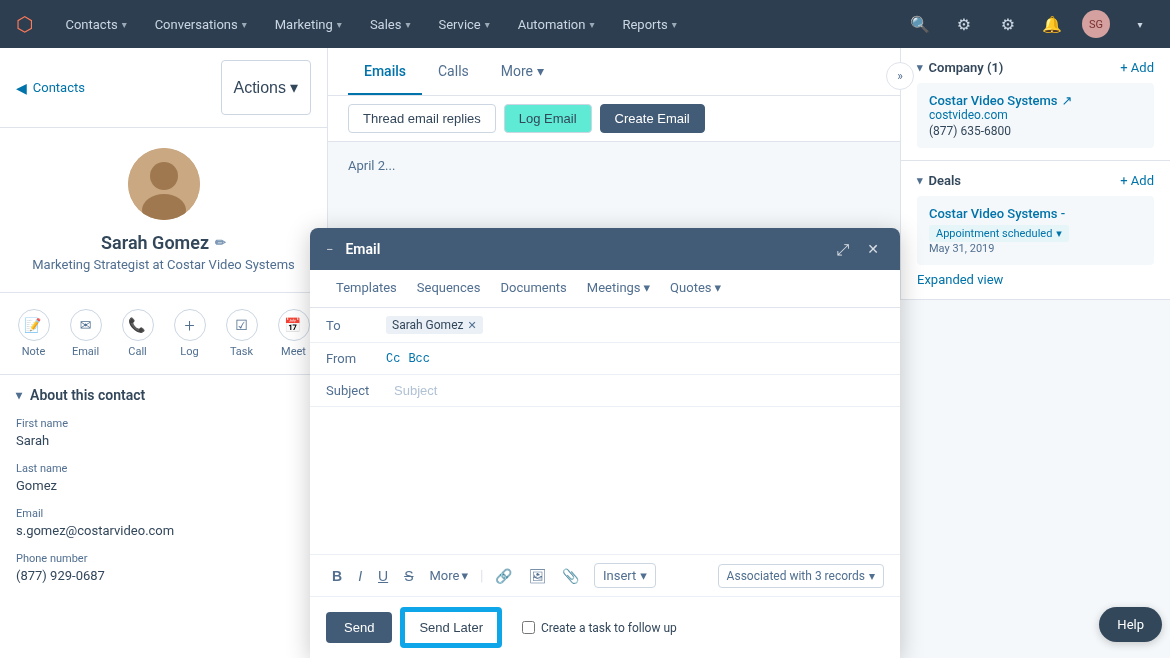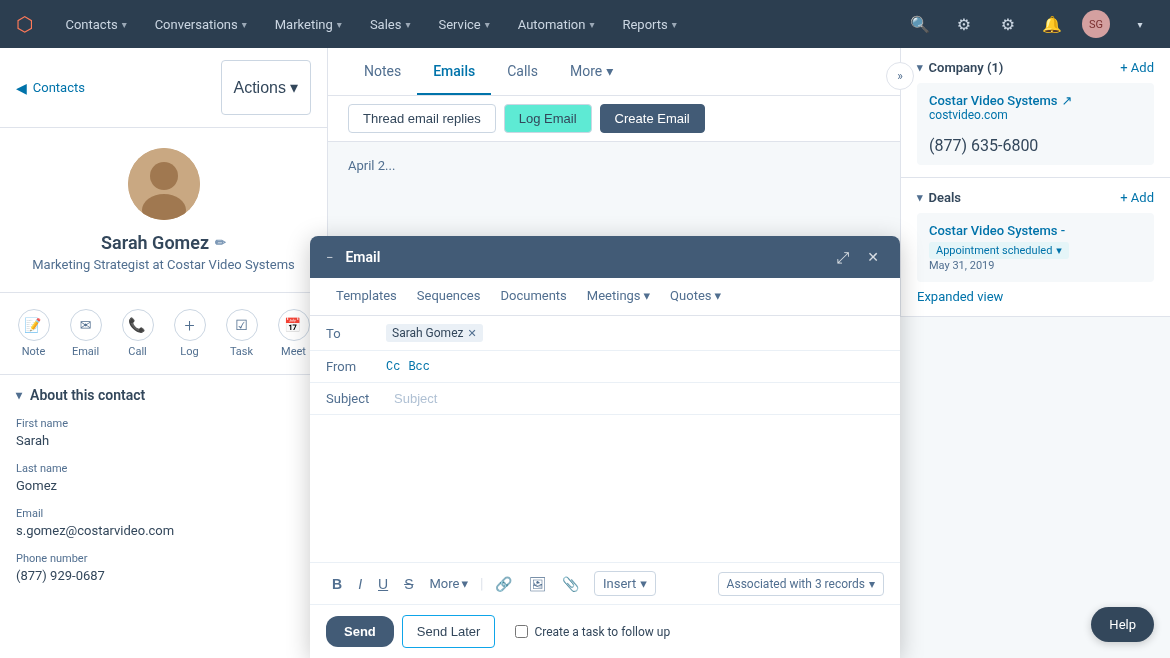--- a/index.html
+++ b/index.html
@@ -59,21 +59,21 @@
 
     
     .right-sidebar { width: 270px; min-width: 270px; background: #fff; border-left: 1px solid #dfe3eb; overflow-y: auto; }
     .sidebar-section { padding: 12px 16px; border-bottom: 1px solid #dfe3eb; }
     .sidebar-section-header { display: flex; align-items: center; justify-content: space-between; margin-bottom: 8px; }
     .sidebar-section-title { font-size: 13px; font-weight: 600; color: #33475b; display: flex; align-items: center; gap: 6px; }
     .add-link { color: #0073aa; font-size: 13px; cursor: pointer; }
     .company-card { background: #f5f8fa; border-radius: 4px; padding: 10px 12px; font-size: 12px; }
     .company-name { color: #0073aa; font-size: 13px; font-weight: 500; cursor: pointer; display: flex; align-items: center; gap: 4px; }
     .company-url { color: #0073aa; font-size: 12px; cursor: pointer; }
-    .company-phone { color: #33475b; font-size: 16px; margin-top: 14px; }
+    .company-phone { color: #33475b; font-size: 12px; margin-top: 2px; }
 
     .deal-section { padding: 12px 16px; border-bottom: 1px solid #dfe3eb; }
     .deal-card { background: #f5f8fa; border-radius: 4px; padding: 10px 12px; font-size: 12px; margin-top: 8px; }
     .deal-title { font-size: 13px; color: #0073aa; cursor: pointer; font-weight: 500; }
     .deal-status { display: flex; align-items: center; gap: 6px; margin-top: 4px; }
     .deal-badge { background: #e5f5f8; color: #0073aa; border-radius: 3px; padding: 2px 7px; font-size: 11px; display: flex; align-items: center; gap: 4px; }
     .deal-date { font-size: 11px; color: #516f90; }
     .email-modal { width: 590px; background: #fff; border-radius: 8px 8px 0 0; box-shadow: 0 4px 24px rgba(0,0,0,0.18); position: absolute; bottom: 0; right: 280px; }
     .modal-header { background: #425b76; color: #fff; padding: 10px 16px; border-radius: 8px 8px 0 0; display: flex; align-items: center; gap: 8px; }
     .modal-title { font-size: 14px; font-weight: 600; flex: 1; }
@@ -102,26 +102,26 @@
     .email-body-input { width: 100%; border: none; outline: none; resize: none; font-size: 13px; color: #33475b; min-height: 120px; background: transparent; }
 
     .modal-formatting { display: flex; align-items: center; padding: 8px 16px; border-top: 1px solid #eaf0f6; gap: 4px; background: #fff; }
     .format-btn { color: #516f90; cursor: pointer; font-size: 14px; padding: 4px 6px; border-radius: 3px; background: none; border: none; }
     .format-separator { color: #dfe3eb; margin: 0 2px; }
     .format-dropdown { display: flex; align-items: center; gap: 2px; color: #516f90; font-size: 13px; cursor: pointer; padding: 4px 6px; border-radius: 3px; }
     .insert-btn { display: flex; align-items: center; gap: 4px; color: #516f90; font-size: 13px; cursor: pointer; padding: 4px 8px; border: 1px solid #cbd6e2; border-radius: 4px; margin-left: 4px; }
     .associated-btn { margin-left: auto; display: flex; align-items: center; gap: 4px; color: #516f90; font-size: 12px; cursor: pointer; padding: 4px 8px; border: 1px solid #cbd6e2; border-radius: 4px; }
 
     .modal-footer { display: flex; align-items: center; padding: 10px 16px; border-top: 1px solid #eaf0f6; gap: 8px; background: #fff; border-radius: 0 0 0 0; }
-    .send-btn { background: #425b76; color: #fff; border: none; border-radius: 12px; padding: 8px 18px; font-size: 13px; cursor: pointer; font-weight: 700; }
-    .send-later-btn { background: #fff; color: #33475b; border: 1px solid #0ea5e9; border-radius: 4px; padding: 8px 14px; font-size: 13px; cursor: pointer; }
+    .send-btn { background: #425b76; color: #fff; border: none; border-radius: 4px; padding: 8px 18px; font-size: 13px; cursor: pointer; font-weight: 400; }
+    .send-later-btn { background: #fff; color: #33475b; border: 5px solid #0ea5e9; border-radius: 4px; padding: 8px 14px; font-size: 13px; cursor: pointer; }
     .task-checkbox { display: flex; align-items: center; gap: 6px; margin-left: 12px; font-size: 12px; color: #33475b; cursor: pointer; }
     .task-checkbox input { cursor: pointer; }
 
-    .help-btn { position: fixed; bottom: 16px; right: 16px; background: #33475b; color: #fff; border-radius: 20px; padding: 10px 18px; font-size: 13px; cursor: pointer; box-shadow: 0 2px 8px rgba(0,0,0,0.2); }
+    .help-btn { position: fixed; bottom: 16px; right: 8px; background: #33475b; color: #fff; border-radius: 20px; padding: 10px 18px; font-size: 13px; cursor: pointer; box-shadow: 0 2px 8px rgba(0,0,0,0.2); }
 
     .panel-toggle { position: absolute; left: -14px; top: 14px; background: #fff; border: 1px solid #dfe3eb; border-radius: 50%; width: 28px; height: 28px; display: flex; align-items: center; justify-content: center; cursor: pointer; color: #516f90; font-size: 12px; z-index: 10; }
 
     .right-sidebar-wrapper { position: relative; }
   </style>
 </head>
 <body>
 
 <nav class="top-nav">
   <div class="nav-logo">⬡</div>
@@ -240,21 +240,20 @@
       </div>
       <div class="field-group">
         <div class="field-label">Phone number</div>
         <div class="field-value">(877) 929-0687</div>
       </div>
     </div>
   </div>
 
   <div class="center-content">
     <div class="tab-bar">
-      <div class="tab-item">Notes</div>
       <div class="tab-item active">Emails</div>
       <div class="tab-item">Calls</div>
       <div class="tab-item more">
         <span>More</span>
         <span>▾</span>
       </div>
     </div>
 
     <div class="email-toolbar">
       <button class="toolbar-btn">Thread email replies</button>

